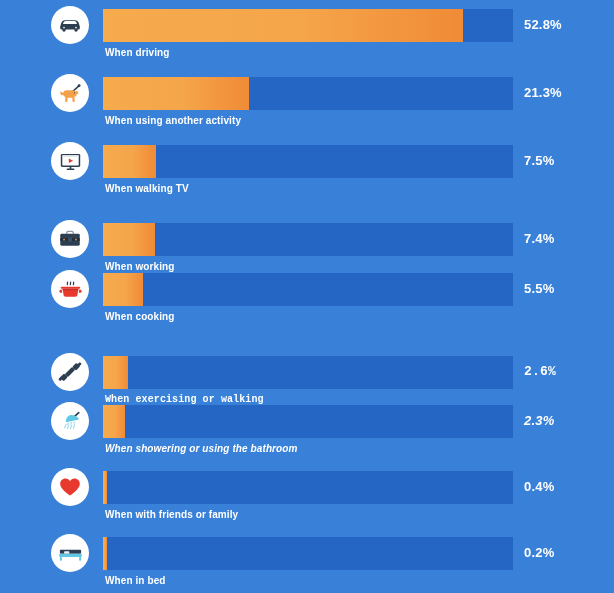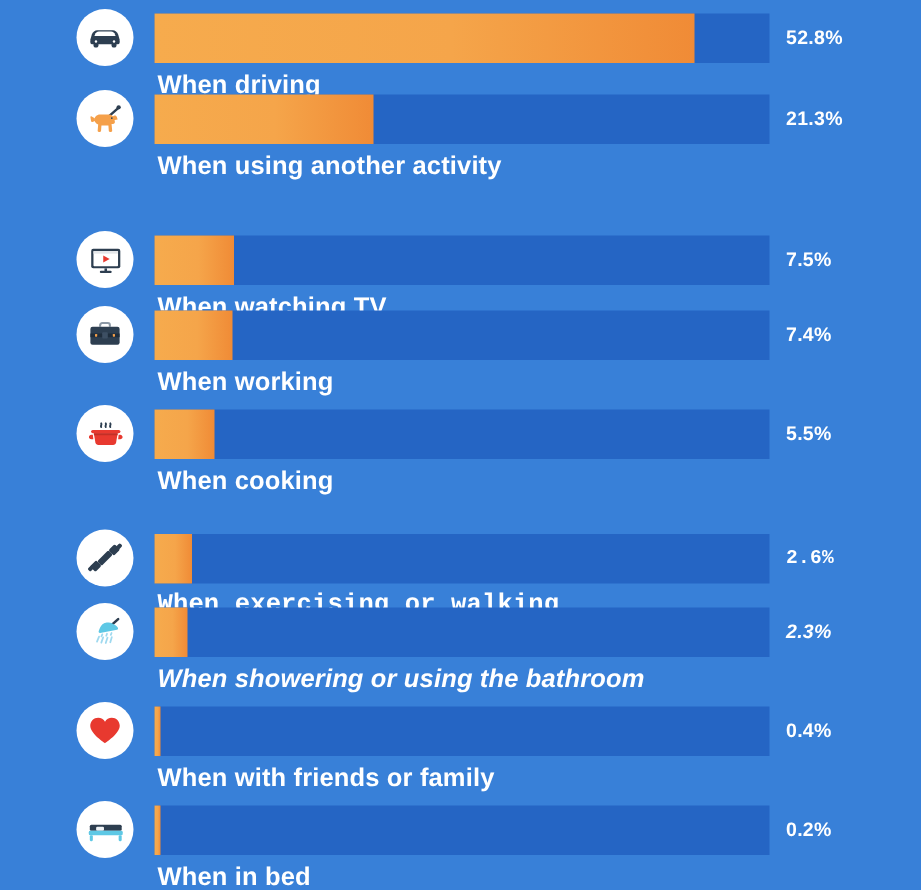--- a/index.html
+++ b/index.html
@@ -76,21 +76,21 @@
     letter-spacing: 0.2px;
     white-space: nowrap;
   }
 
   
   .cat-label {
     position: absolute;
     left: 105px;
     top: 45px;
     color: #ffffff;
-    font-size: 17px;
+    font-size: 10px;
     font-weight: bold;
     letter-spacing: 0.1px;
     white-space: nowrap;
   }
 </style>
 </head>
 <body>
 
 <div id="chart">
     <div class="row" style="top: 2px;">
@@ -106,59 +106,59 @@
       <circle cx="23.4" cy="19.3" r="1" fill="#ffffff"></circle>
     </svg>
         </span>
       </div>
       <div class="bar-track">
         <div class="bar-fill" style="width: 360px;"></div>
       </div>
       <div class="pct">52.8%</div>
       <div class="cat-label">When driving</div>
     </div>
-    <div class="row" style="top: 56px;">
+    <div class="row" style="top: 70px;">
       <div class="icon-badge">
         <span>
     <svg width="27" height="27" viewBox="0 0 32 32">
       <path d="M26 7 L17.5 14.5" stroke="#2d3e50" stroke-width="1.9" stroke-linecap="round" fill="none"></path>
       <circle cx="26.2" cy="6.6" r="1.7" fill="#2d3e50"></circle>
       <path d="M22.5 13.2c0.9-0.5 2 0 2.3 1l0.6 2-3.4 0.6-0.4-2.2c-0.1-0.6 0.2-1.1 0.9-1.4z" fill="#f5a04a"></path>
       <path d="M7 16.5c0-2.4 2-4.3 4.4-4.3h7.2c2 0 3.7 1.4 4.1 3.3l0.5 2.3c0.2 1-0.5 1.9-1.5 1.9h-1.1l0.5 5.4c0 0.5-0.4 0.9-0.9 0.9h-0.9c-0.5 0-0.9-0.4-0.9-0.9l-0.3-4.1h-5.5l-0.3 4.1c0 0.5-0.4 0.9-0.9 0.9h-0.9c-0.5 0-0.9-0.4-0.9-0.9l0.4-4.9c-1.7-0.7-2.9-2.3-3-4.2v0.5z" fill="#f5a04a"></path>
       <path d="M7.3 15.3l-2.4-1.5c-0.5-0.3-1.1 0.1-1 0.7l0.5 3c0.1 0.5 0.6 0.8 1.1 0.6l2-0.7-0.2-2.1z" fill="#f5a04a"></path>
       <circle cx="20.8" cy="15.1" r="0.7" fill="#2d3e50"></circle>
     </svg>
         </span>
       </div>
       <div class="bar-track">
         <div class="bar-fill" style="width: 146px;"></div>
       </div>
       <div class="pct">21.3%</div>
       <div class="cat-label">When using another activity</div>
     </div>
-    <div class="row" style="top: 150px;">
+    <div class="row" style="top: 138px;">
       <div class="icon-badge">
         <span>
     <svg width="27" height="27" viewBox="0 0 32 32">
       <rect x="4.5" y="7" width="23" height="15.4" rx="1.6" fill="#2d3e50"></rect>
       <rect x="6.3" y="8.7" width="19.4" height="12" rx="0.6" fill="#ffffff"></rect>
       <rect x="6.3" y="8.7" width="19.4" height="2.1" fill="#e4e7ea"></rect>
       <path d="M14 12.3l5.1 2.7-5.1 2.7z" fill="#e8392f"></path>
       <rect x="15" y="22.4" width="2" height="2.4" fill="#2d3e50"></rect>
       <rect x="11.3" y="24.3" width="9.4" height="1.8" rx="0.9" fill="#2d3e50"></rect>
     </svg>
         </span>
       </div>
       <div class="bar-track">
         <div class="bar-fill" style="width: 53px;"></div>
       </div>
       <div class="pct">7.5%</div>
-      <div class="cat-label">When watching TV</div>
-    </div>
-    <div class="row" style="top: 200px; text-align: right;">
+      <div class="cat-label">When walking TV</div>
+    </div>
+    <div class="row" style="top: 216px; text-align: right;">
       <div class="icon-badge">
         <span>
     <svg width="26" height="26" viewBox="0 0 32 32">
       <path d="M12 9.6V8.3c0-0.9 0.8-1.7 1.7-1.7h4.6c0.9 0 1.7 0.8 1.7 1.7v1.3" stroke="#8d99a6" stroke-width="1.7" fill="none"></path>
       <rect x="4" y="9.6" width="24" height="14.8" rx="1.8" fill="#2d3e50"></rect>
       <rect x="4" y="15.2" width="24" height="3" fill="#1f2d3c"></rect>
       <rect x="13.7" y="14.1" width="4.6" height="5.2" rx="0.8" fill="#3d4f63"></rect>
       <rect x="7.8" y="15.6" width="1.8" height="2.2" rx="0.5" fill="#f5a04a"></rect>
       <rect x="22.4" y="15.6" width="1.8" height="2.2" rx="0.5" fill="#f5a04a"></rect>
     </svg>

